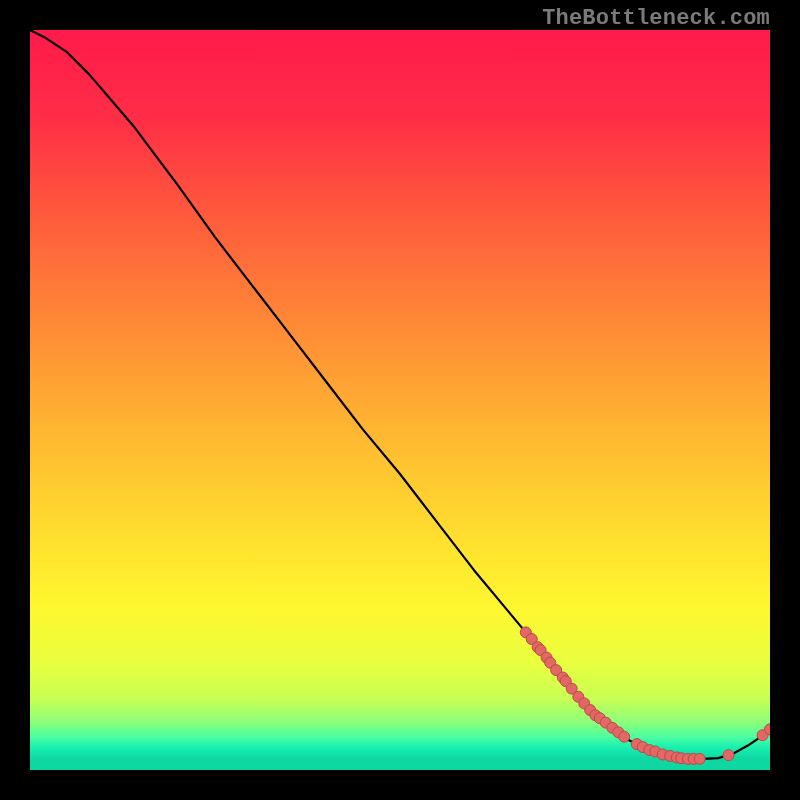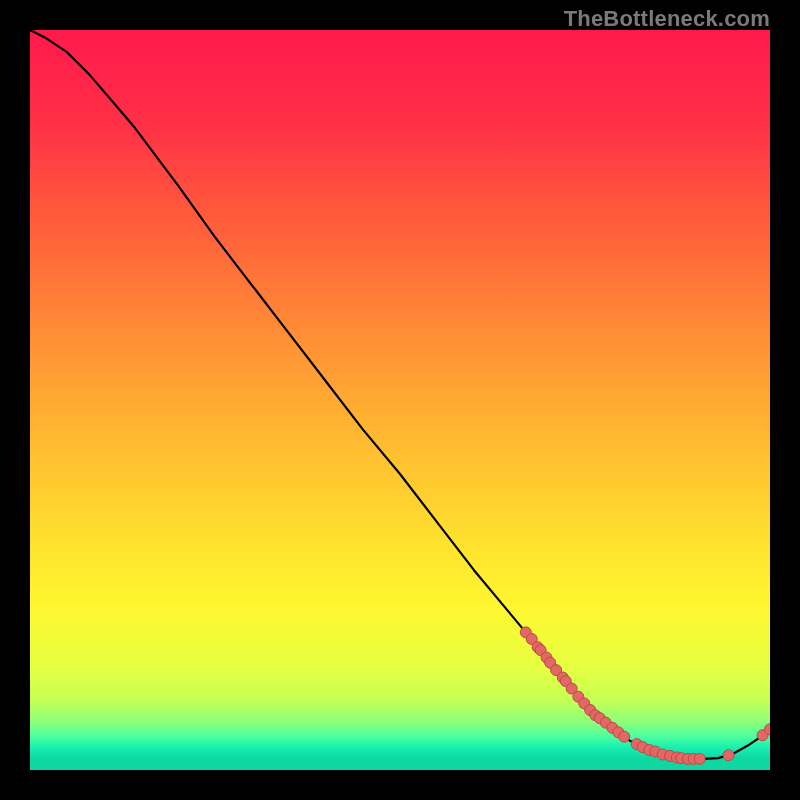--- a/index.html
+++ b/index.html
@@ -35,21 +35,21 @@
     left: 0;
     top: 0;
     width: 100%;
     height: 100%;
     pointer-events: none;
   }
   .watermark {
     position: absolute;
     top: 6px;
     right: 30px;
-    font-family: Liberation Sans, sans-serif;
+    font-family: Liberation Mono, monospace;
     font-size: 22px;
     font-weight: 600;
     color: #7a7a7a;
     letter-spacing: 0.2px;
   }
 </style>
 </head>
 <body>
 
 <div class="stage">

